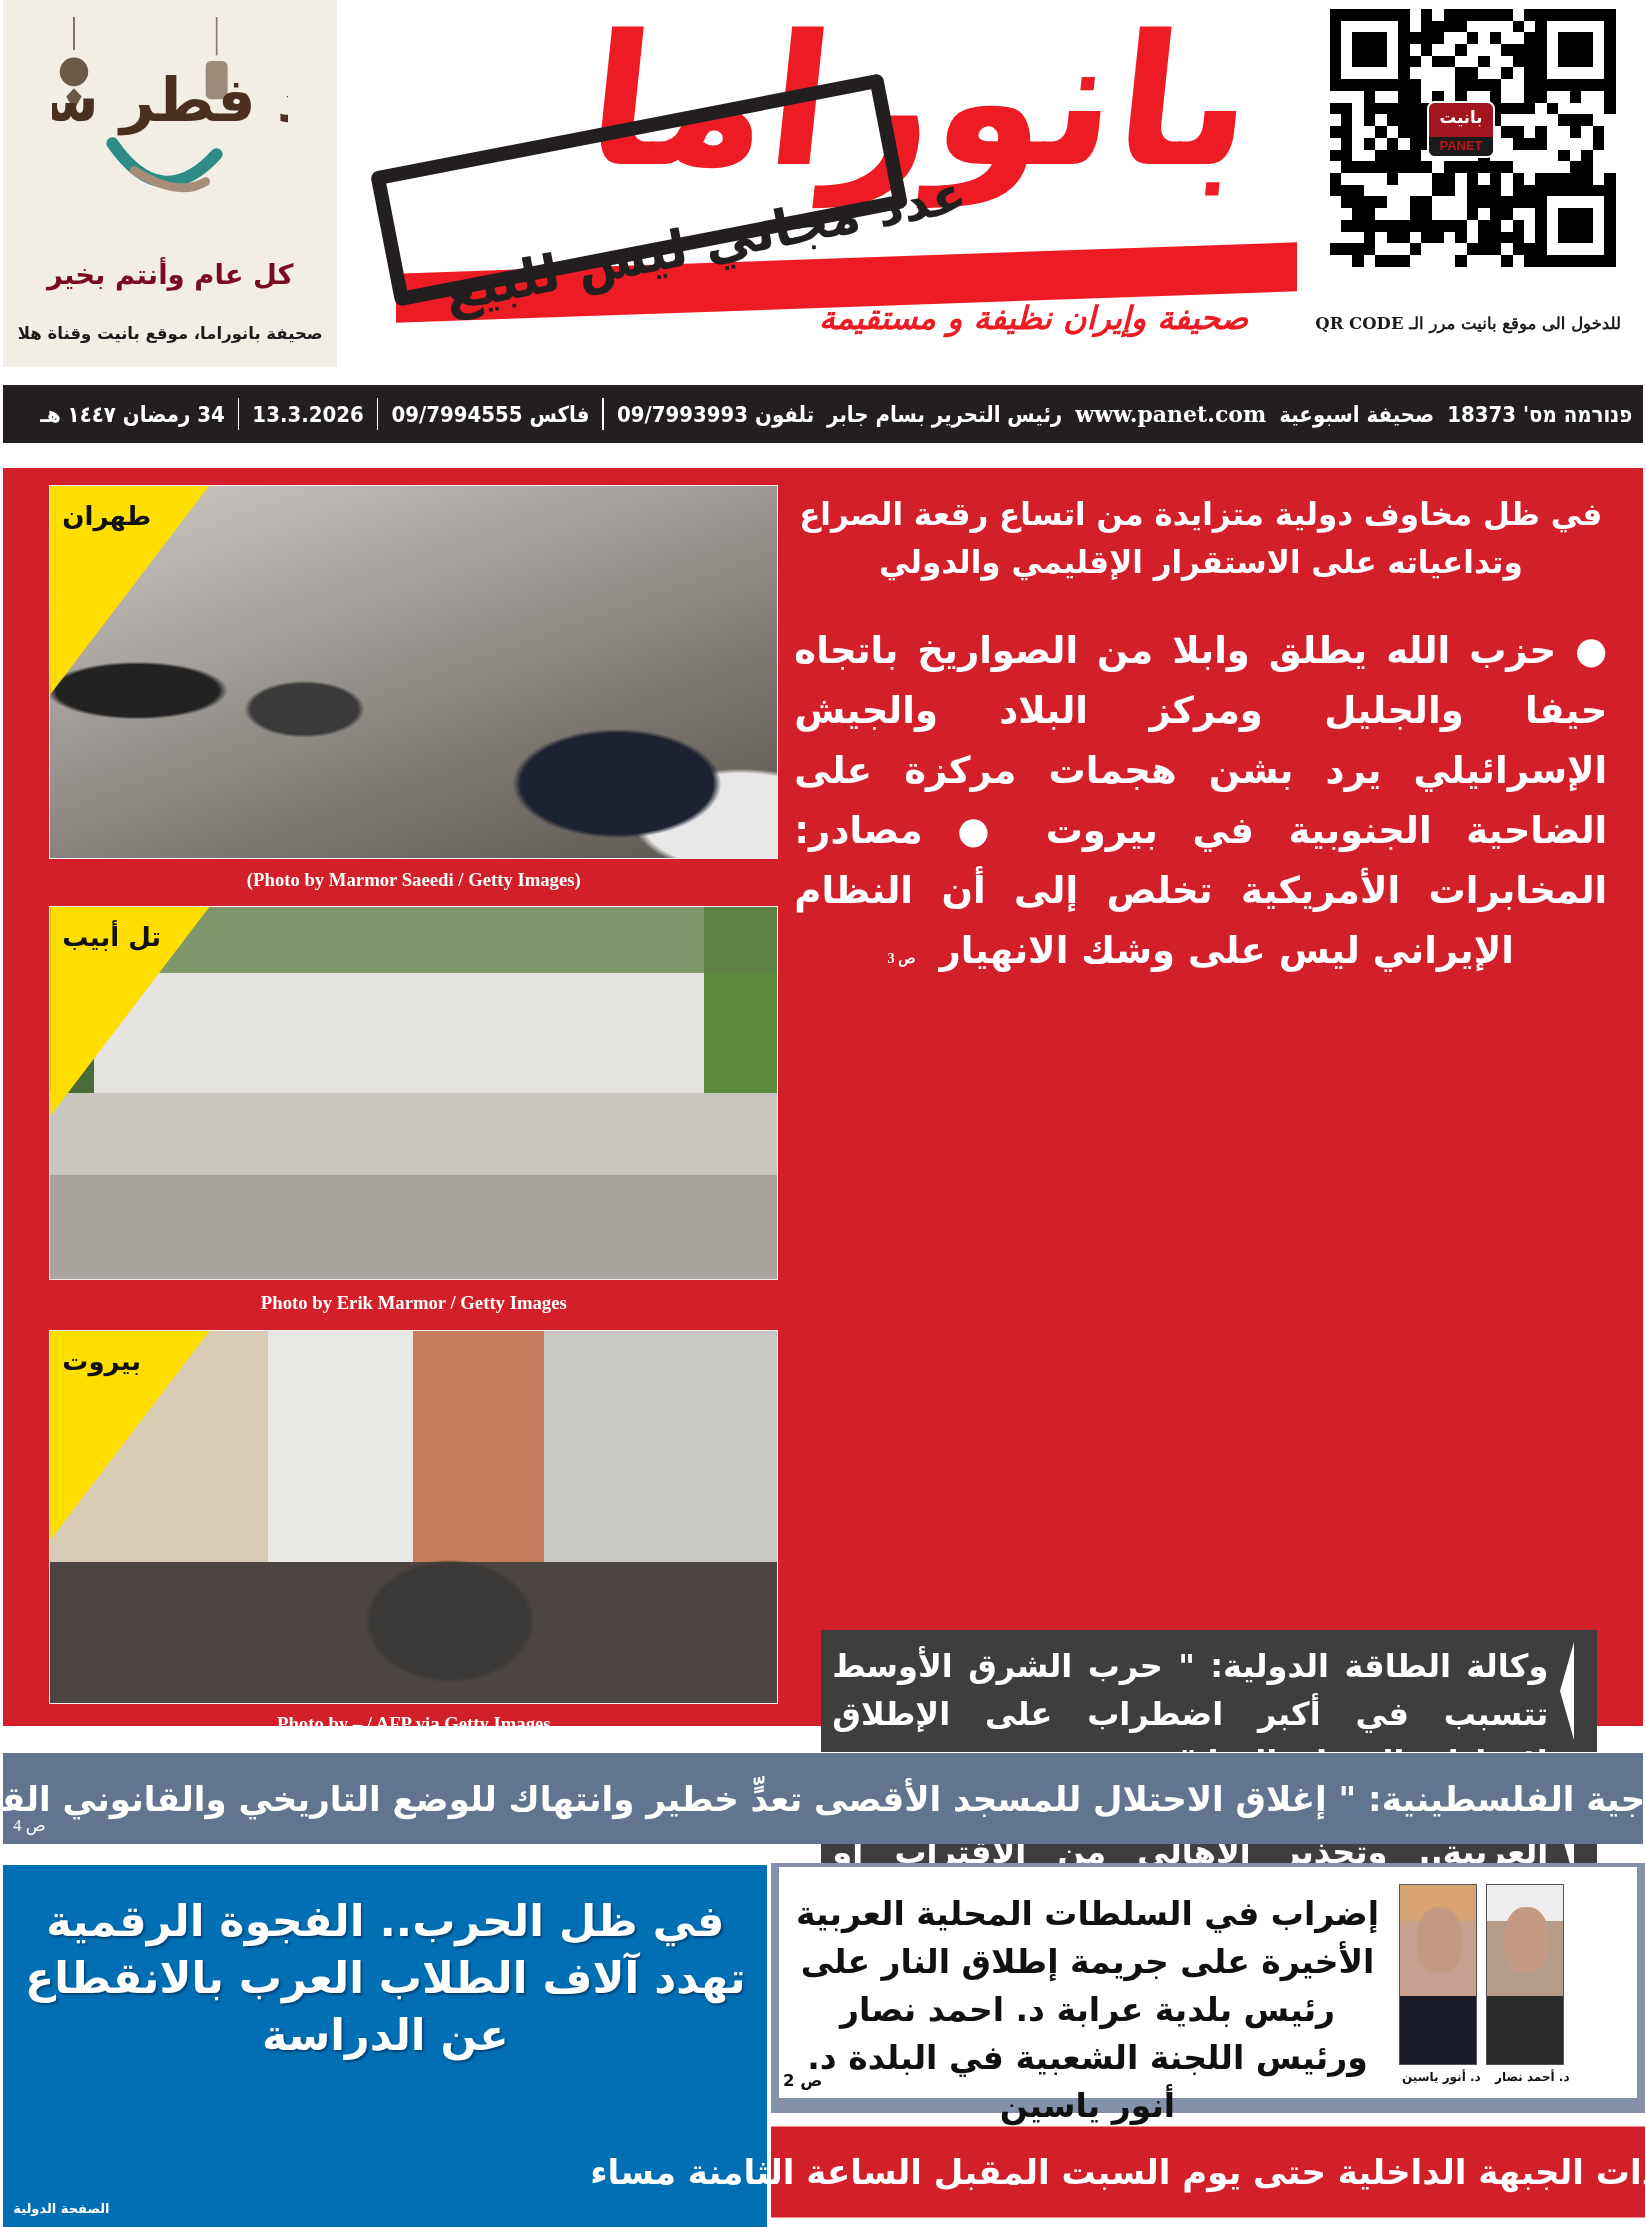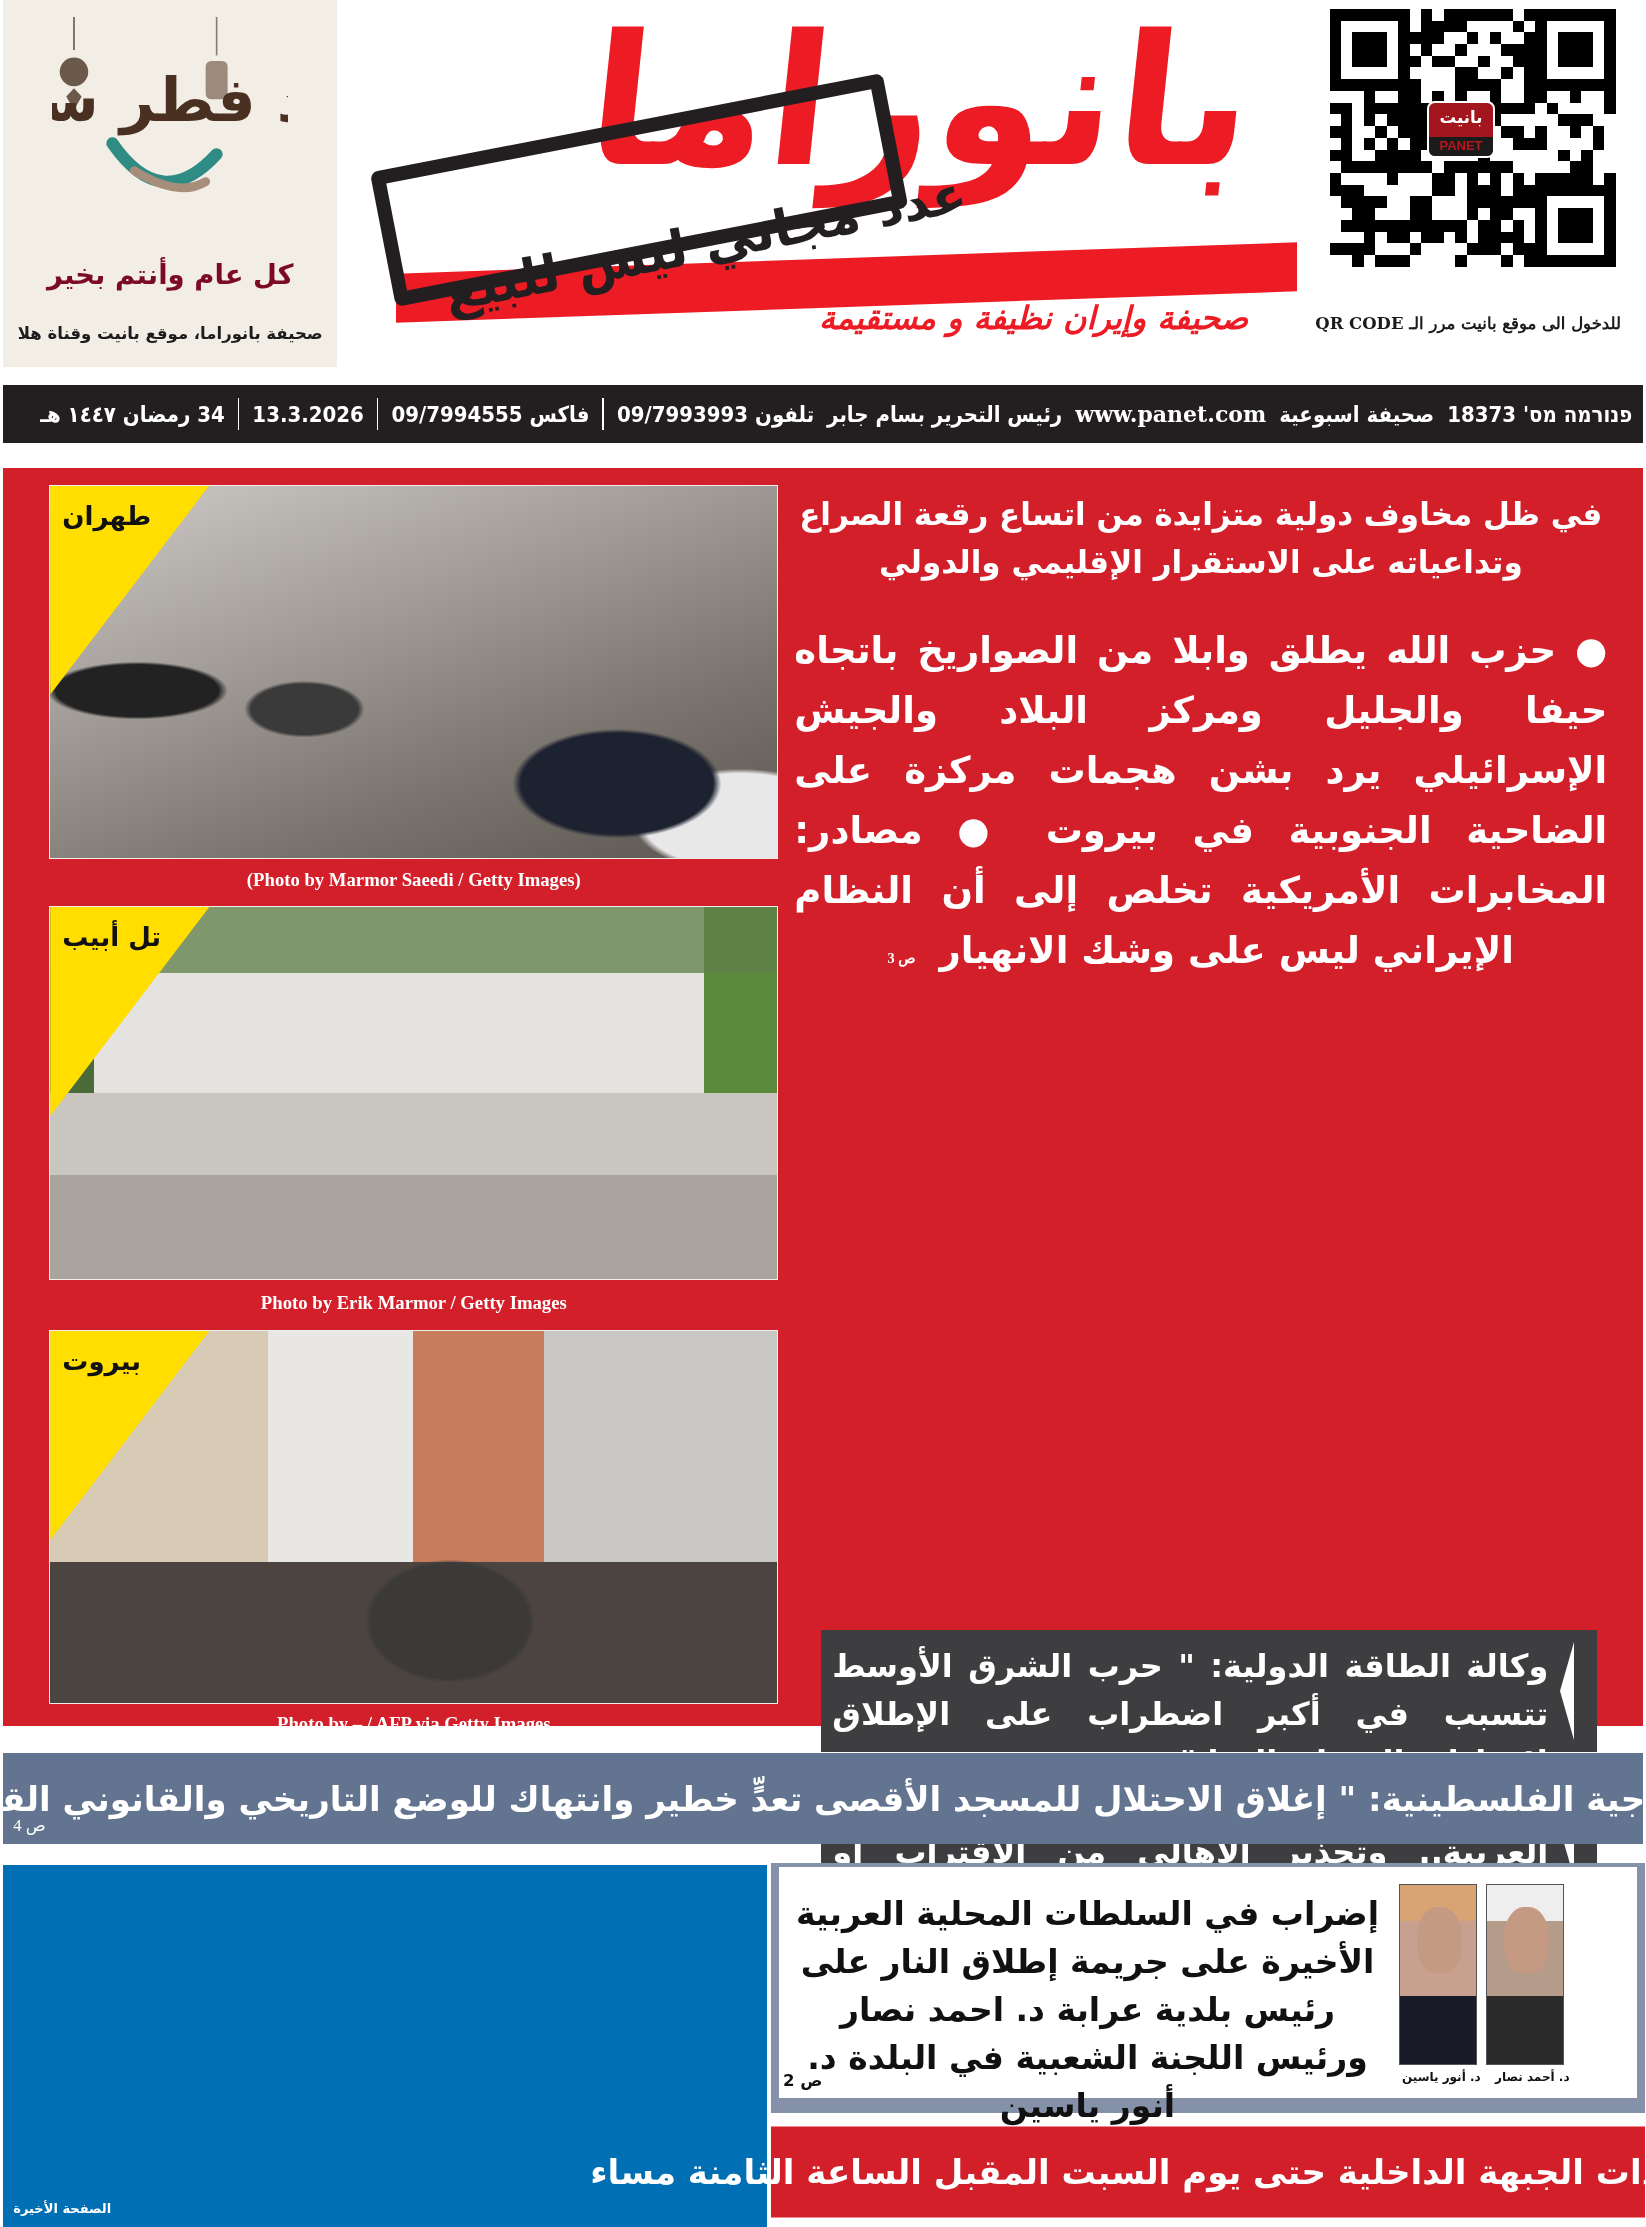--- a/index.html
+++ b/index.html
@@ -745,21 +745,22 @@
     <div class="txt">سقوط شظايا صاروخية في عدد من البلدات العربية.. وتحذير الاهالي من الاقتراب أو لمسها</div>
   </div>
 </div>
 
 <div id="strip" class="abs">
   <span>الخارجية الفلسطينية: " إغلاق الاحتلال للمسجد الأقصى تعدٍّ خطير وانتهاك للوضع التاريخي والقانوني القائم "</span>
   <span class="pg">ص 4</span>
 </div>
 
 <div id="digital" class="abs">
-  <div id="digital-pg">الصفحة الأخيرة</div>
+  <div id="digital-headline">في ظل الحرب.. الفجوة الرقمية تهدد آلاف الطلاب العرب بالانقطاع عن الدراسة</div>
+  <div id="digital-pg">الصفحة الدولية</div>
 </div>
 
 <div id="strike-frame" class="abs"></div>
 <div id="strike-inner" class="abs"></div>
 <div class="portrait" id="portrait-nassar">
     <div class="face"></div>
   </div>
 <div class="portrait" id="portrait-yassin">
     <div class="face"></div>
   </div>

